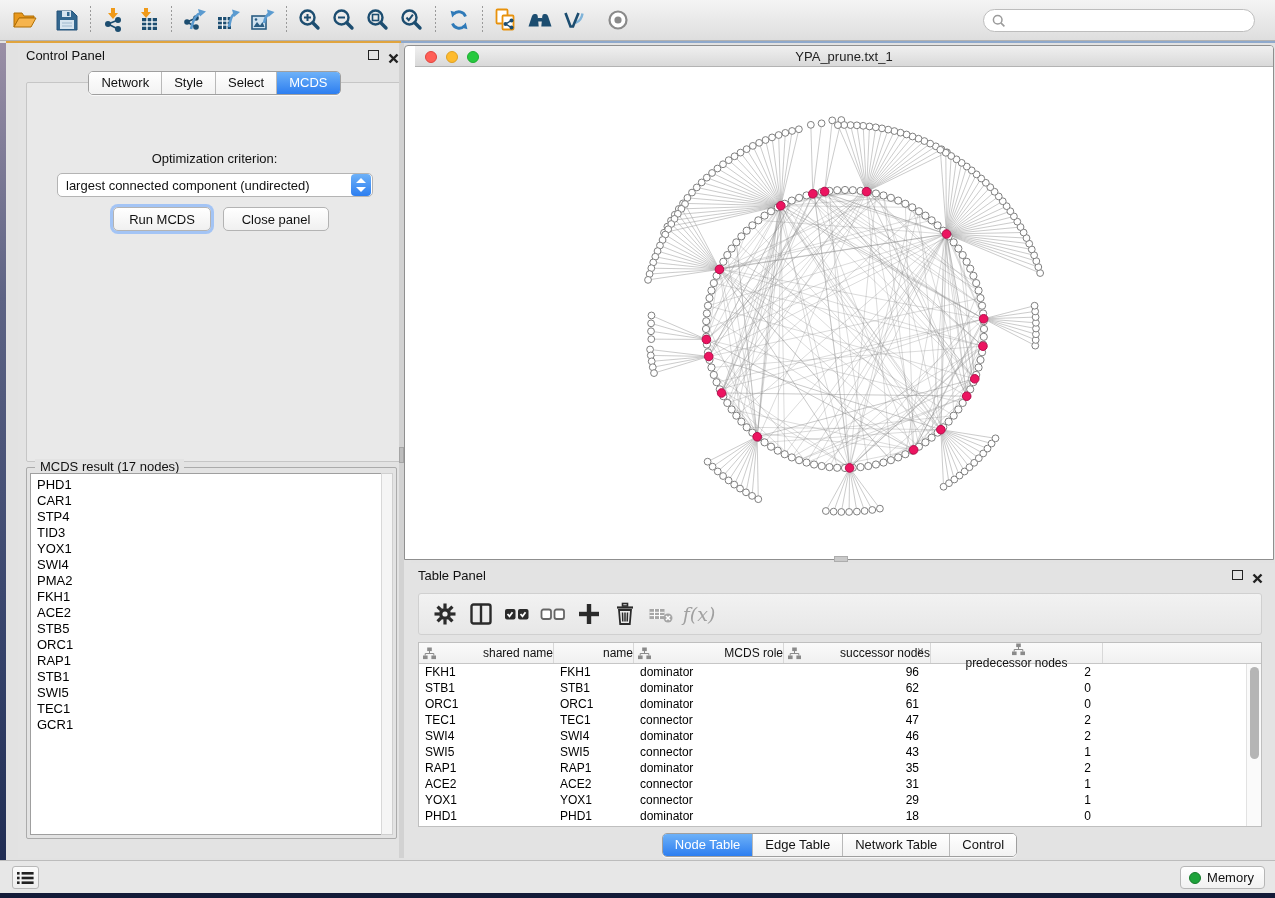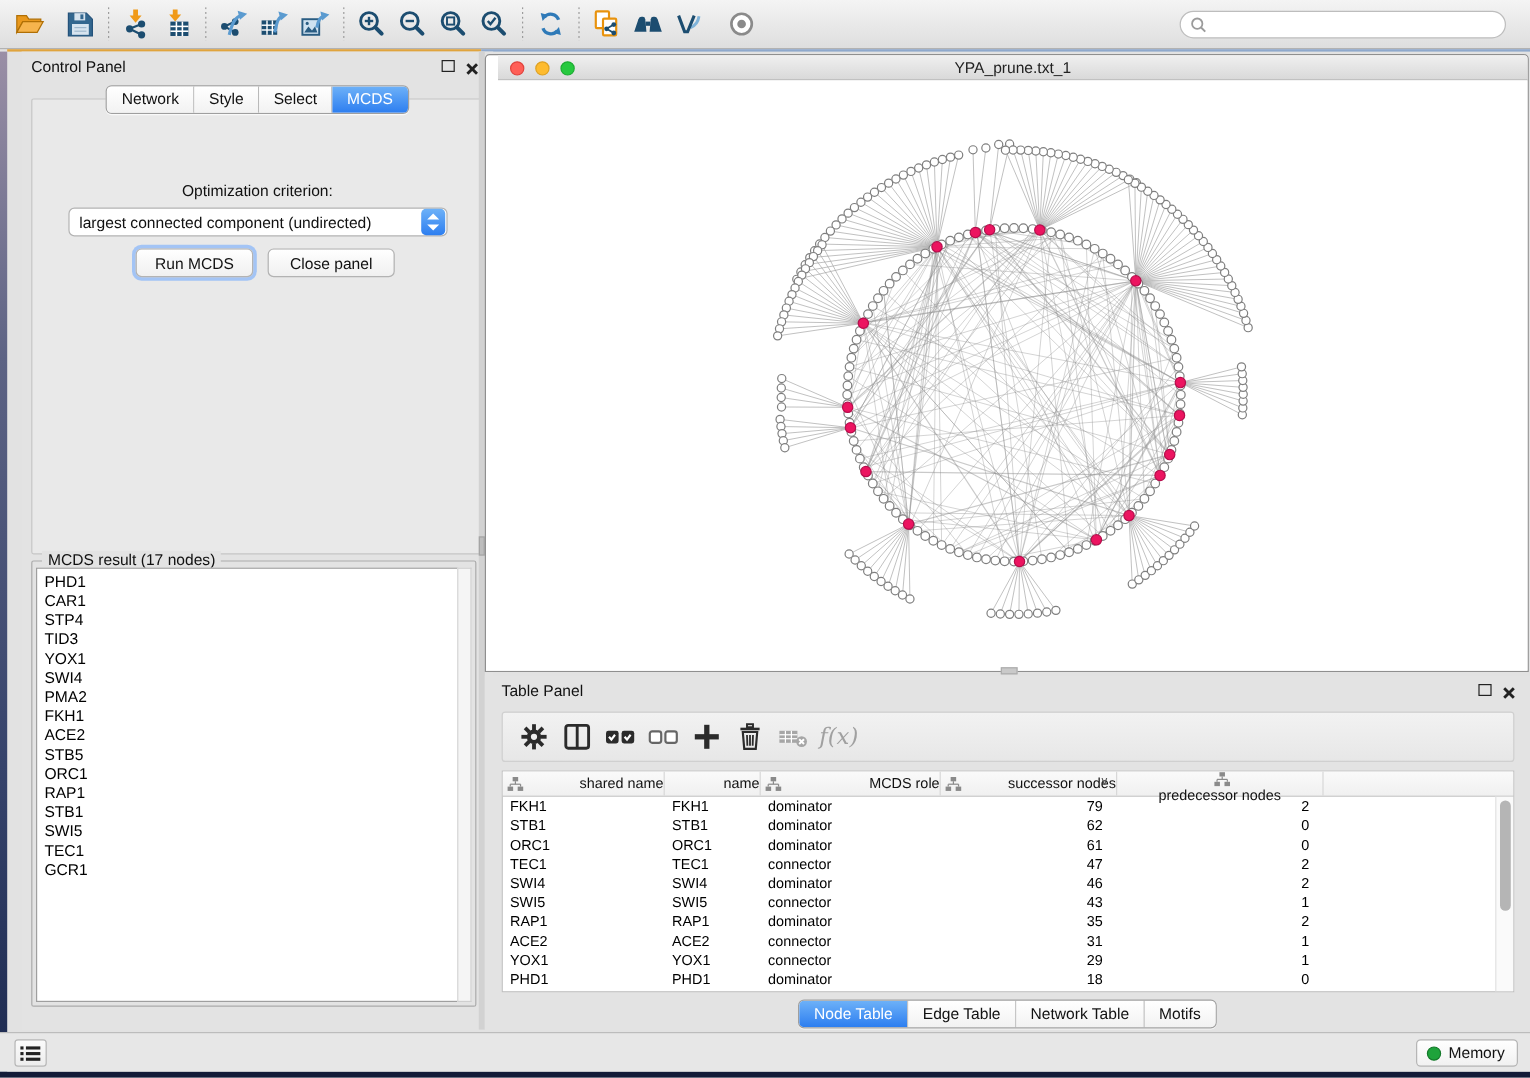--- a/index.html
+++ b/index.html
@@ -1122,21 +1122,21 @@
             </svg>
             <span class="th-label">predecessor nodes</span>
           </div>
           <div class="th" style="flex: 1 1 0%; border-right: none;"></div>
         </div>
       <div id="tbl-body">
           <div class="tr">
             <div class="td" style="width: 135px;">FKH1</div>
             <div class="td" style="width: 80px;">FKH1</div>
             <div class="td" style="width: 150px;">dominator</div>
-            <div class="td num" style="width: 147px;">79</div>
+            <div class="td num" style="width: 147px;">96</div>
             <div class="td num" style="width: 172px;">2</div>
           </div>
           <div class="tr">
             <div class="td" style="width: 135px;">STB1</div>
             <div class="td" style="width: 80px;">STB1</div>
             <div class="td" style="width: 150px;">dominator</div>
             <div class="td num" style="width: 147px;">62</div>
             <div class="td num" style="width: 172px;">0</div>
           </div>
           <div class="tr">
@@ -1199,21 +1199,21 @@
       <div id="tbl-scroll">
           <div id="tbl-thumb"></div>
         </div>
     </div>
 
     <div id="tbl-tabs">
         <div class="seg-group" id="tbl-tab-group">
           <span class="seg active">Node Table</span>
           <span class="seg">Edge Table</span>
           <span class="seg">Network Table</span>
-          <span class="seg">Motifs</span>
+          <span class="seg">Control</span>
         </div>
       </div>
   </div>
 
   <div id="status-bar">
     <div id="status-left-btn">
       <svg width="17" height="14" viewBox="0 0 17 14">
         <rect x="0" y="1" width="2.6" height="2.6" fill="#222"></rect>
           <rect x="4.6" y="1" width="12" height="2.6" fill="#222"></rect>
         <rect x="0" y="5.7" width="2.6" height="2.6" fill="#222"></rect>

